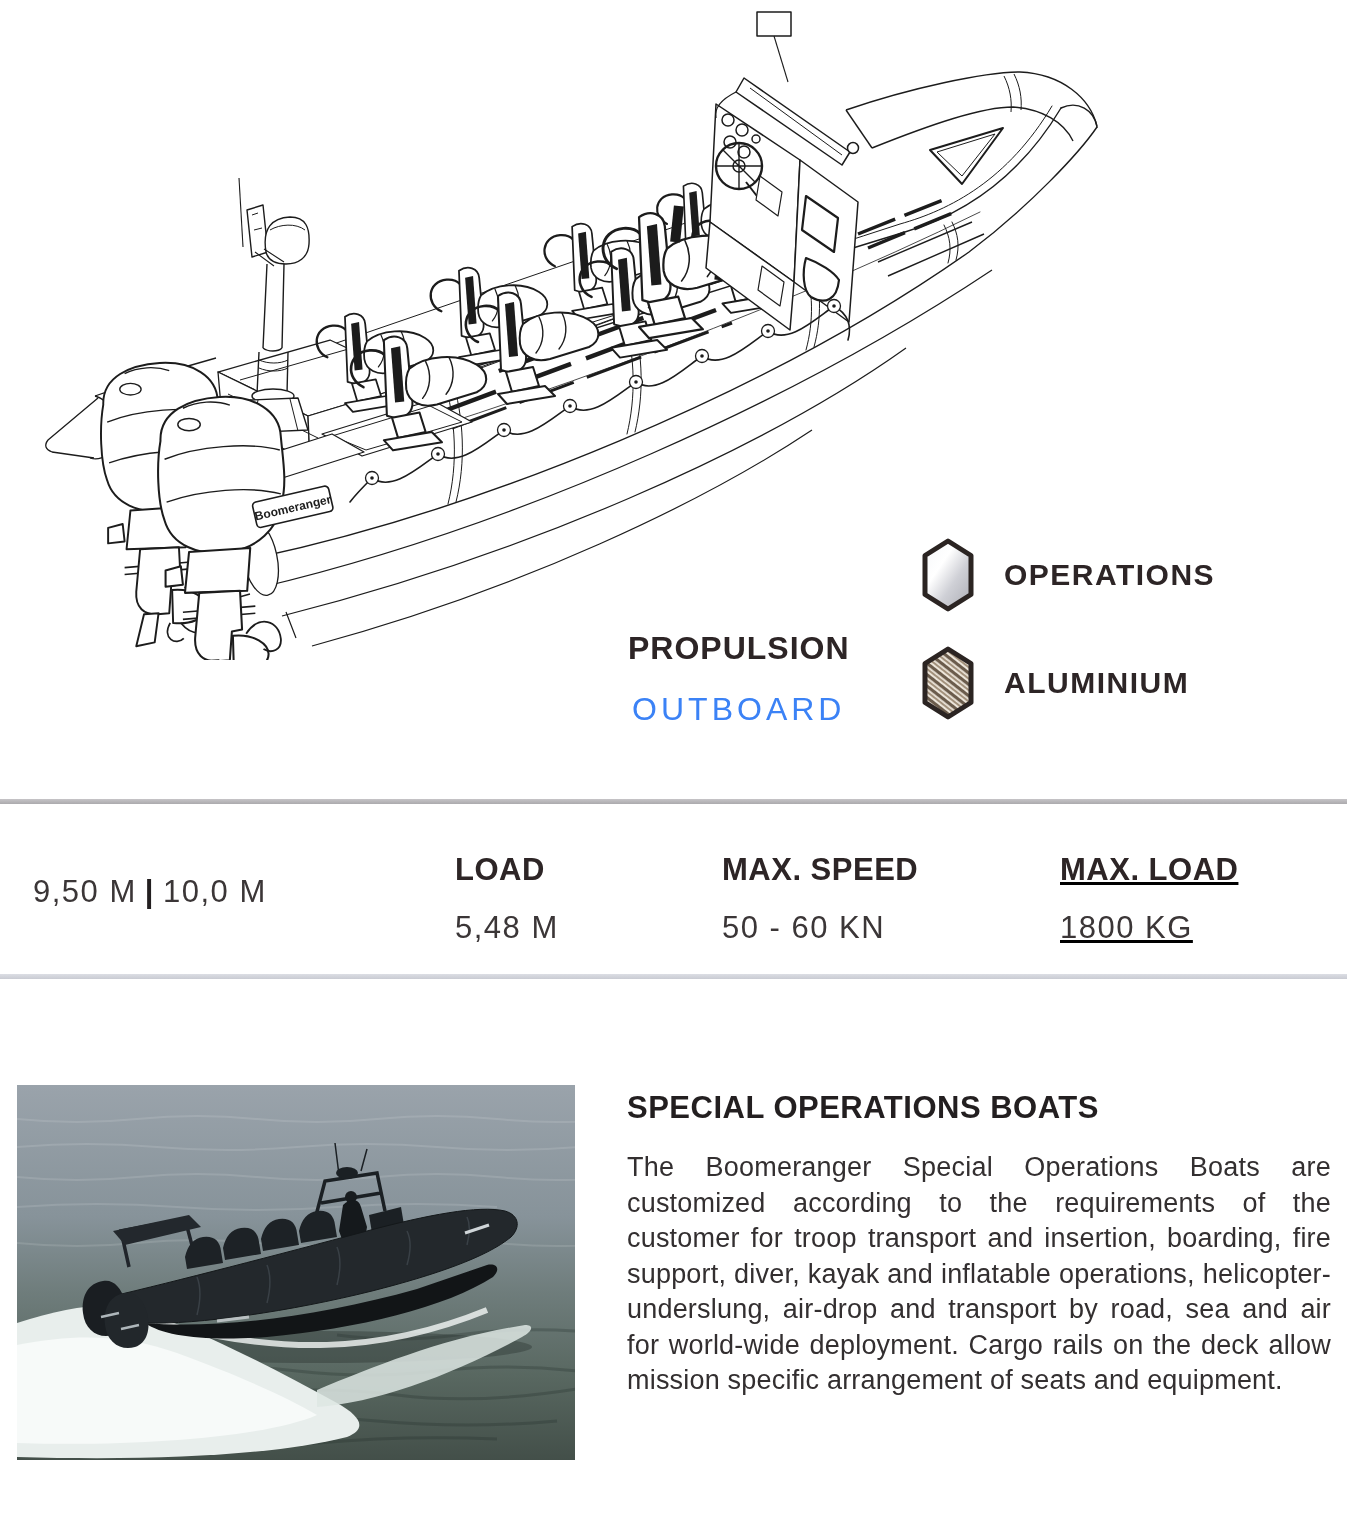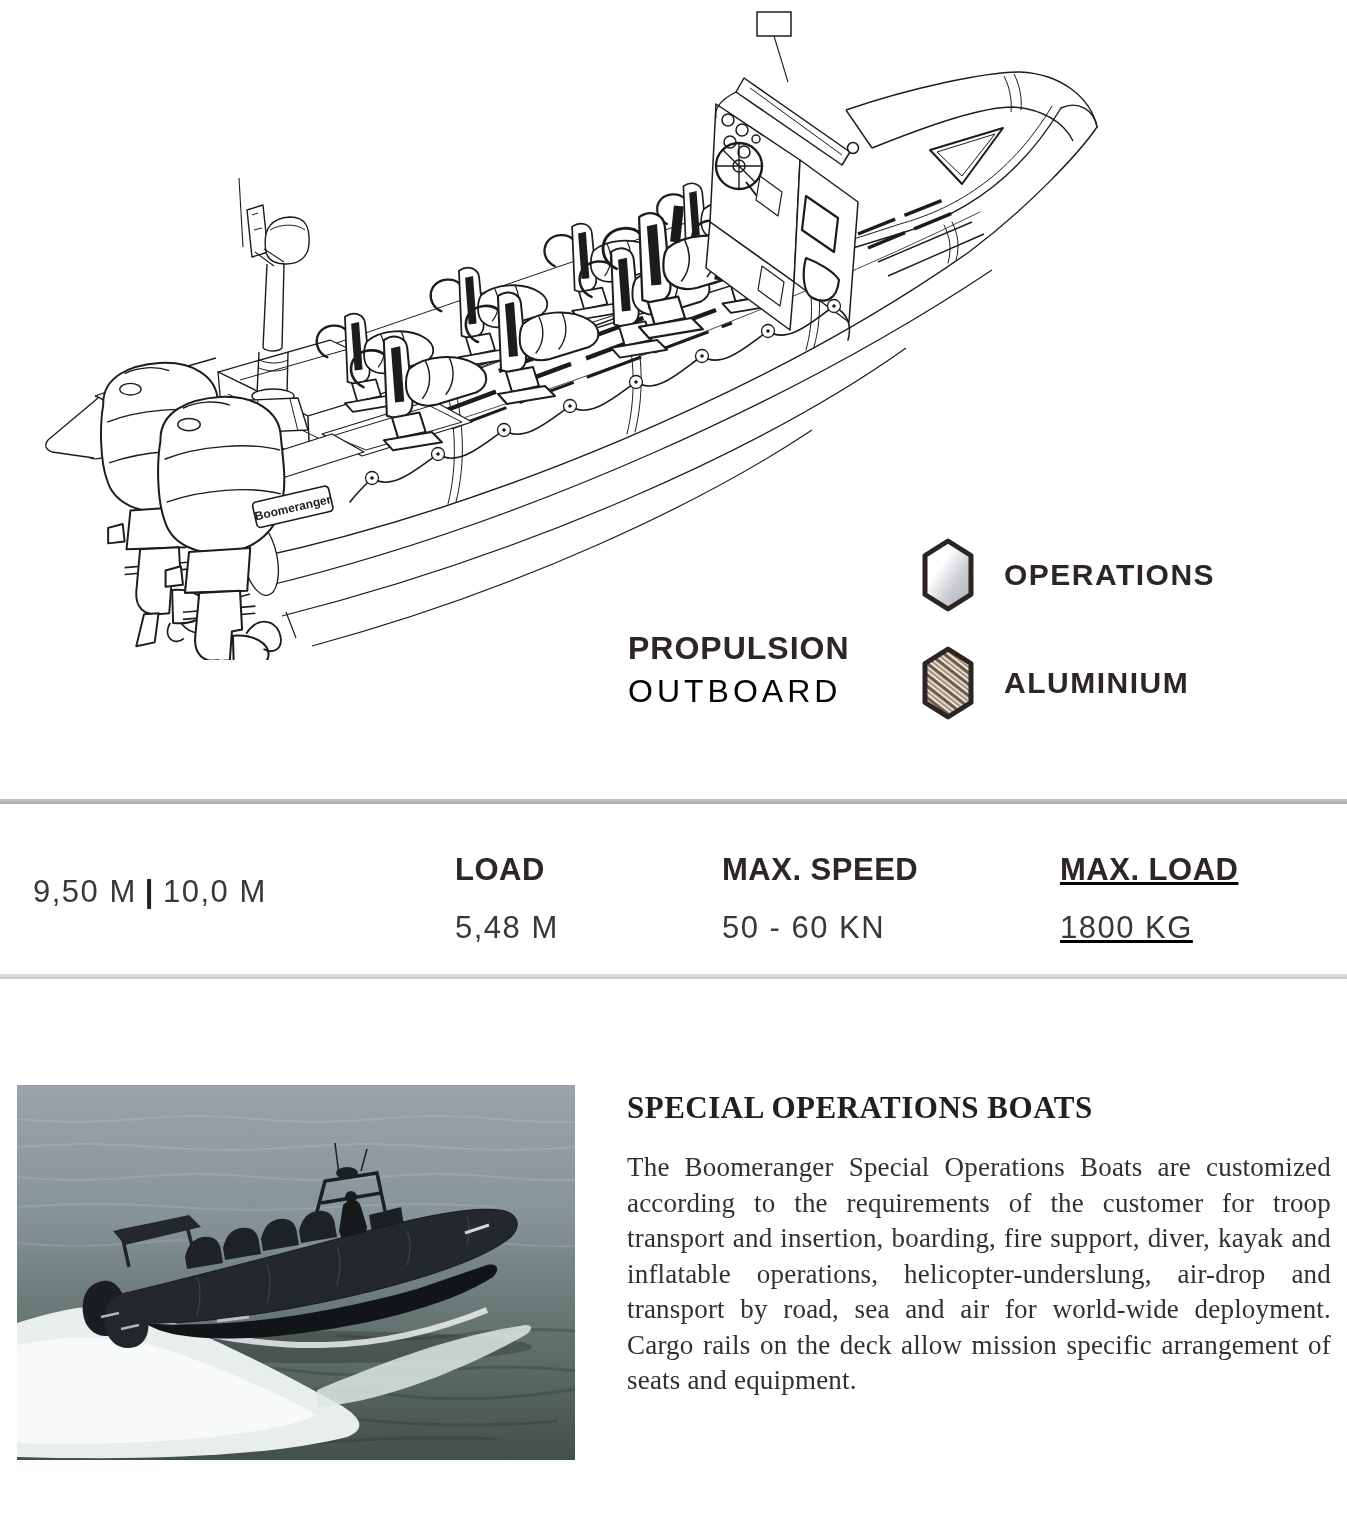--- a/index.html
+++ b/index.html
@@ -2,41 +2,41 @@
 <html><head>
 <meta charset="utf-8">
 <style>
   html,body{margin:0;padding:0;background:#ffffff;}
   .page{
     position:relative;width:1347px;height:1537px;background:#fff;
     font-family:"Liberation Sans",sans-serif;overflow:hidden;
   }
   
   .boat-svg{position:absolute;left:20px;top:5px;}
-  .propulsion{position:absolute;left:628px;top:630px;}
+  .propulsion{position:absolute;left:628px;top:630px;text-align:center;}
   .prop-label{font-size:32px;font-weight:700;color:#2d2526;letter-spacing:1px;}
-  .prop-value{font-size:32px;font-weight:300;color:#000000;letter-spacing:4px;margin-top:6px;}
+  .prop-value{font-size:32px;font-weight:300;color:#3b82f6;letter-spacing:4px;margin-top:24px;}
   .legend{position:absolute;left:922px;top:538px;}
   .legend-row{display:flex;align-items:center;gap:30px;}
   .legend-row + .legend-row{margin-top:34px;}
   .legend-label{font-size:30px;font-weight:700;color:#2d2526;letter-spacing:1.5px;}
   
   .divider{position:absolute;left:0;width:1347px;height:5px;}
   .divider.one{top:799px;background:linear-gradient(#c6c4c7,#abaaad);}
   .divider.two{top:974px;background:linear-gradient(#dcdee4,#c9cbd3);}
   
   .specs{position:absolute;top:852px;left:0;width:1347px;height:120px;}
   .spec-col{position:absolute;top:0;white-space:nowrap;}
   .spec-col.c0{left:33px;} .spec-col.c1{left:455px;} .spec-col.c2{left:722px;} .spec-col.c3{left:1060px;text-decoration:underline;}
   .spec-label{font-size:31px;font-weight:700;color:#2d2526;letter-spacing:.5px;}
   .spec-value{font-size:31px;font-weight:300;color:#3b3637;letter-spacing:1.5px;margin-top:22px;}
   .spec-sep{font-weight:700;color:#231f20;padding:0 8px;}
   
   .photo{position:absolute;left:17px;top:1085px;width:558px;height:375px;}
-  .about{position:absolute;left:627px;top:1090px;width:704px;font-family:Liberation Serif, serif;}
+  .about{position:absolute;left:627px;top:1090px;width:704px;}
   .about-title{font-size:31px;font-weight:700;color:#231f20;letter-spacing:.5px;}
   .about-body{margin-top:24px;font-size:27px;line-height:35.5px;font-weight:300;color:#332f30;
               text-align:justify;letter-spacing:.2px;}
 </style>
 </head>
 <body>
 
 <div class="page">
 
   <svg class="boat-svg" width="1110" height="655" viewBox="20 5 1110 655">

